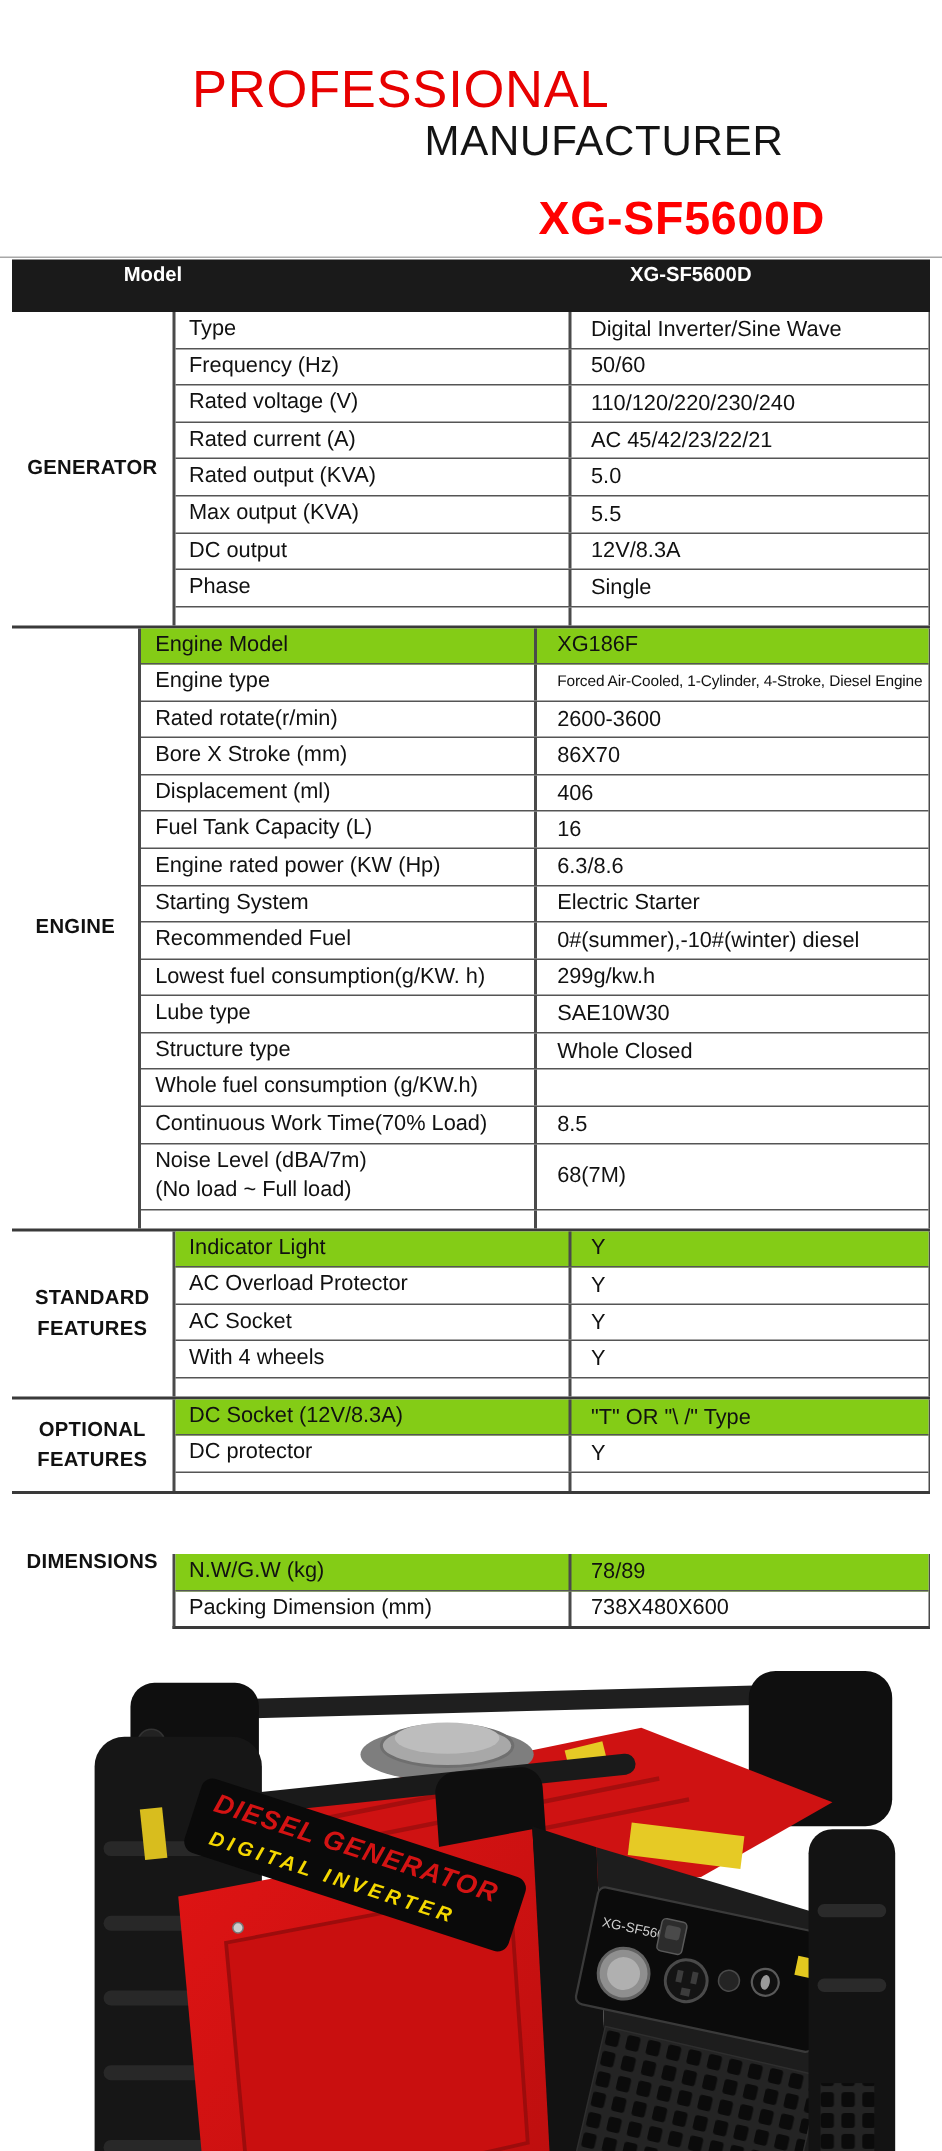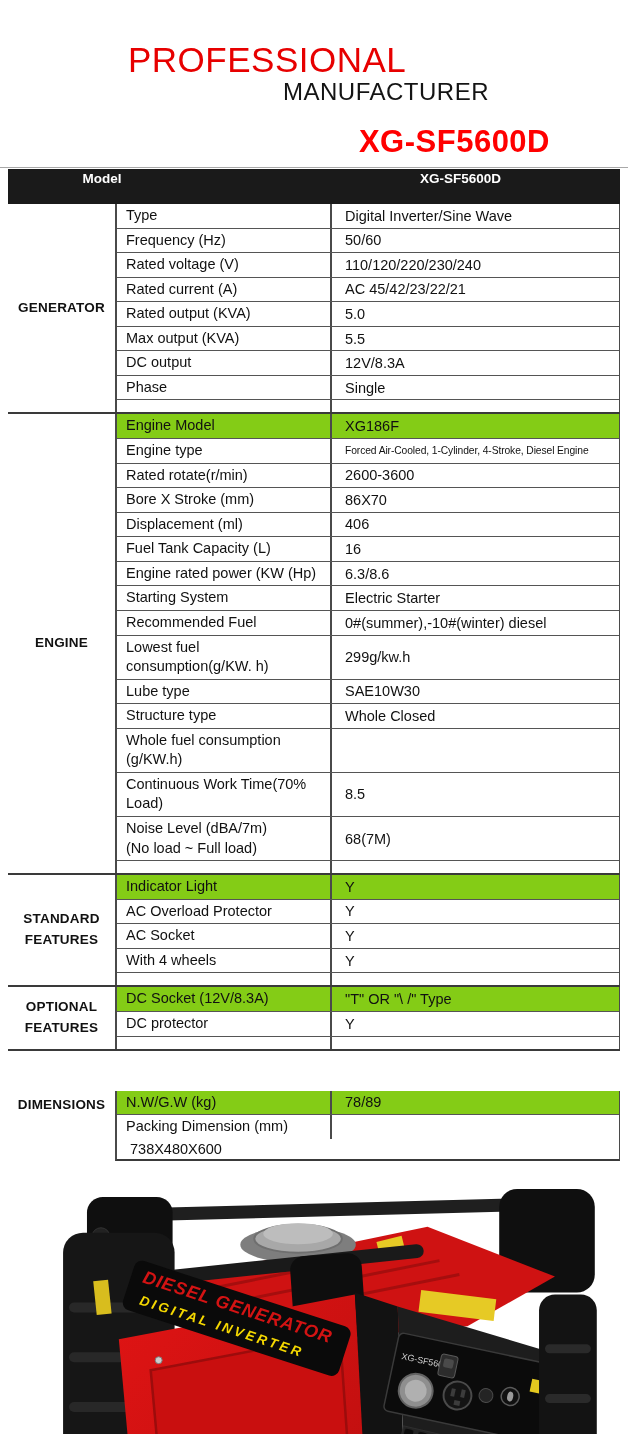--- a/index.html
+++ b/index.html
@@ -9,21 +9,21 @@
     font-family: "Liberation Sans", sans-serif;
     color: #111;
   }
   
   .brand { padding-top: 42px; }
   .brand-line1 {
     margin-left: 128px; font-size: 35px; letter-spacing: .5px;
     color: #e70000; line-height: 1.05; font-weight: 500;
   }
   .brand-line2 {
-    margin-left: 283px; font-size: 24px; letter-spacing: .5px;
+    margin-left: 283px; font-size: 28px; letter-spacing: .5px;
     color: #141414; line-height: 1.05;
   }
   .model-title {
     margin-top: 20px; text-align: right; padding-right: 78px;
     font-size: 31px; font-weight: bold; color: #ff0000; letter-spacing: .5px;
   }
   .title-rule { border: 0; border-top: 1px solid #a8a8a8; margin-top: 7px; }
 
   
   .spec-table { margin: 1px 8px 0 8px; }
@@ -38,23 +38,23 @@
   .section:first-child { border-top: 0; }
   .sec-label {
     width: 107px; display: flex; align-items: center; justify-content: center;
     font-weight: bold; font-size: 13.5px; text-align: center;
     white-space: pre-line; line-height: 1.55; letter-spacing: .2px;
   }
   .sec-rows { flex: 1; border-left: 2px solid #4a4a4a; border-right: 1px solid #4a4a4a; }
   .section:last-child .sec-rows { border-bottom: 2px solid #3a3a3a; margin-top: 40px; }
   .row { display: flex; border-bottom: 1px solid #555; min-height: 21.6px; }
   .row:last-child { border-bottom: 0; }
-  .section:last-child .row:last-child { border-bottom: 0; flex-direction: column; }
+  .section:last-child .row:last-child { border-bottom: 0; }
   .attr {
-    width: 215px; padding: 2px 2px 2px 9px; border-right: 2px solid #4a4a4a;
+    width: 264px; padding: 2px 2px 2px 9px; border-right: 2px solid #4a4a4a;
     display: flex; align-items: center; font-size: 14.5px; white-space: pre-line; line-height: 1.35;
   }
   .val {
     flex: 1; padding: 2px 4px 2px 13px; display: flex; align-items: center;
     font-size: 14.5px;
   }
   .row.hl { background: #84cc16; }
   .row.small .val { font-size: 10.3px; white-space: nowrap; letter-spacing: -0.1px; text-align: center; }
   .row.tall { min-height: 39px; }
   .row.spacer { min-height: 12px; }

